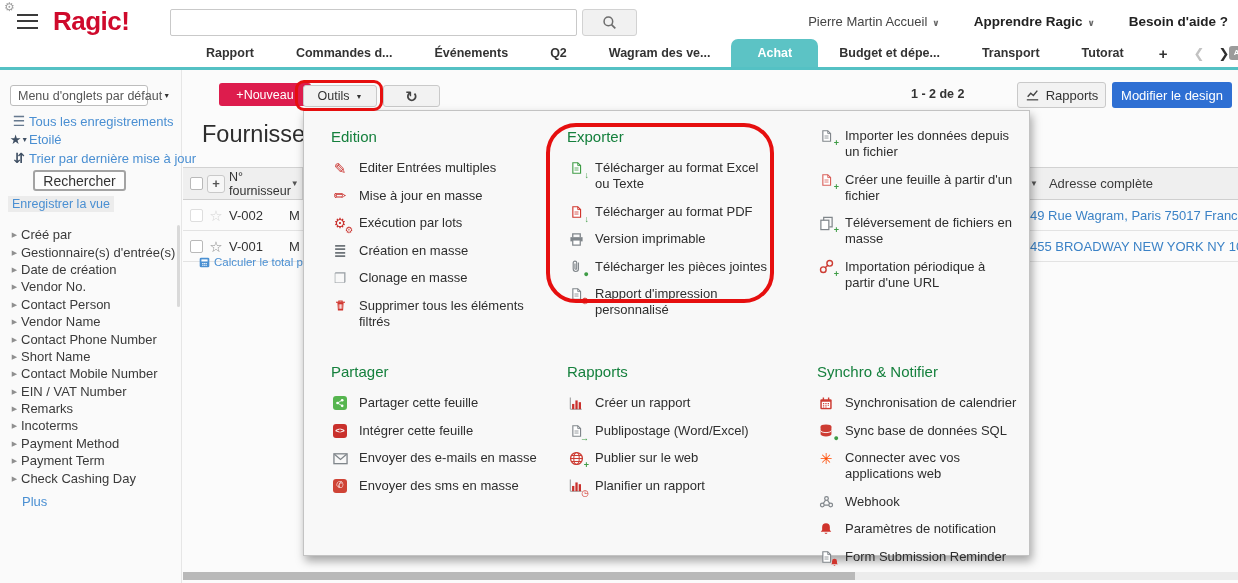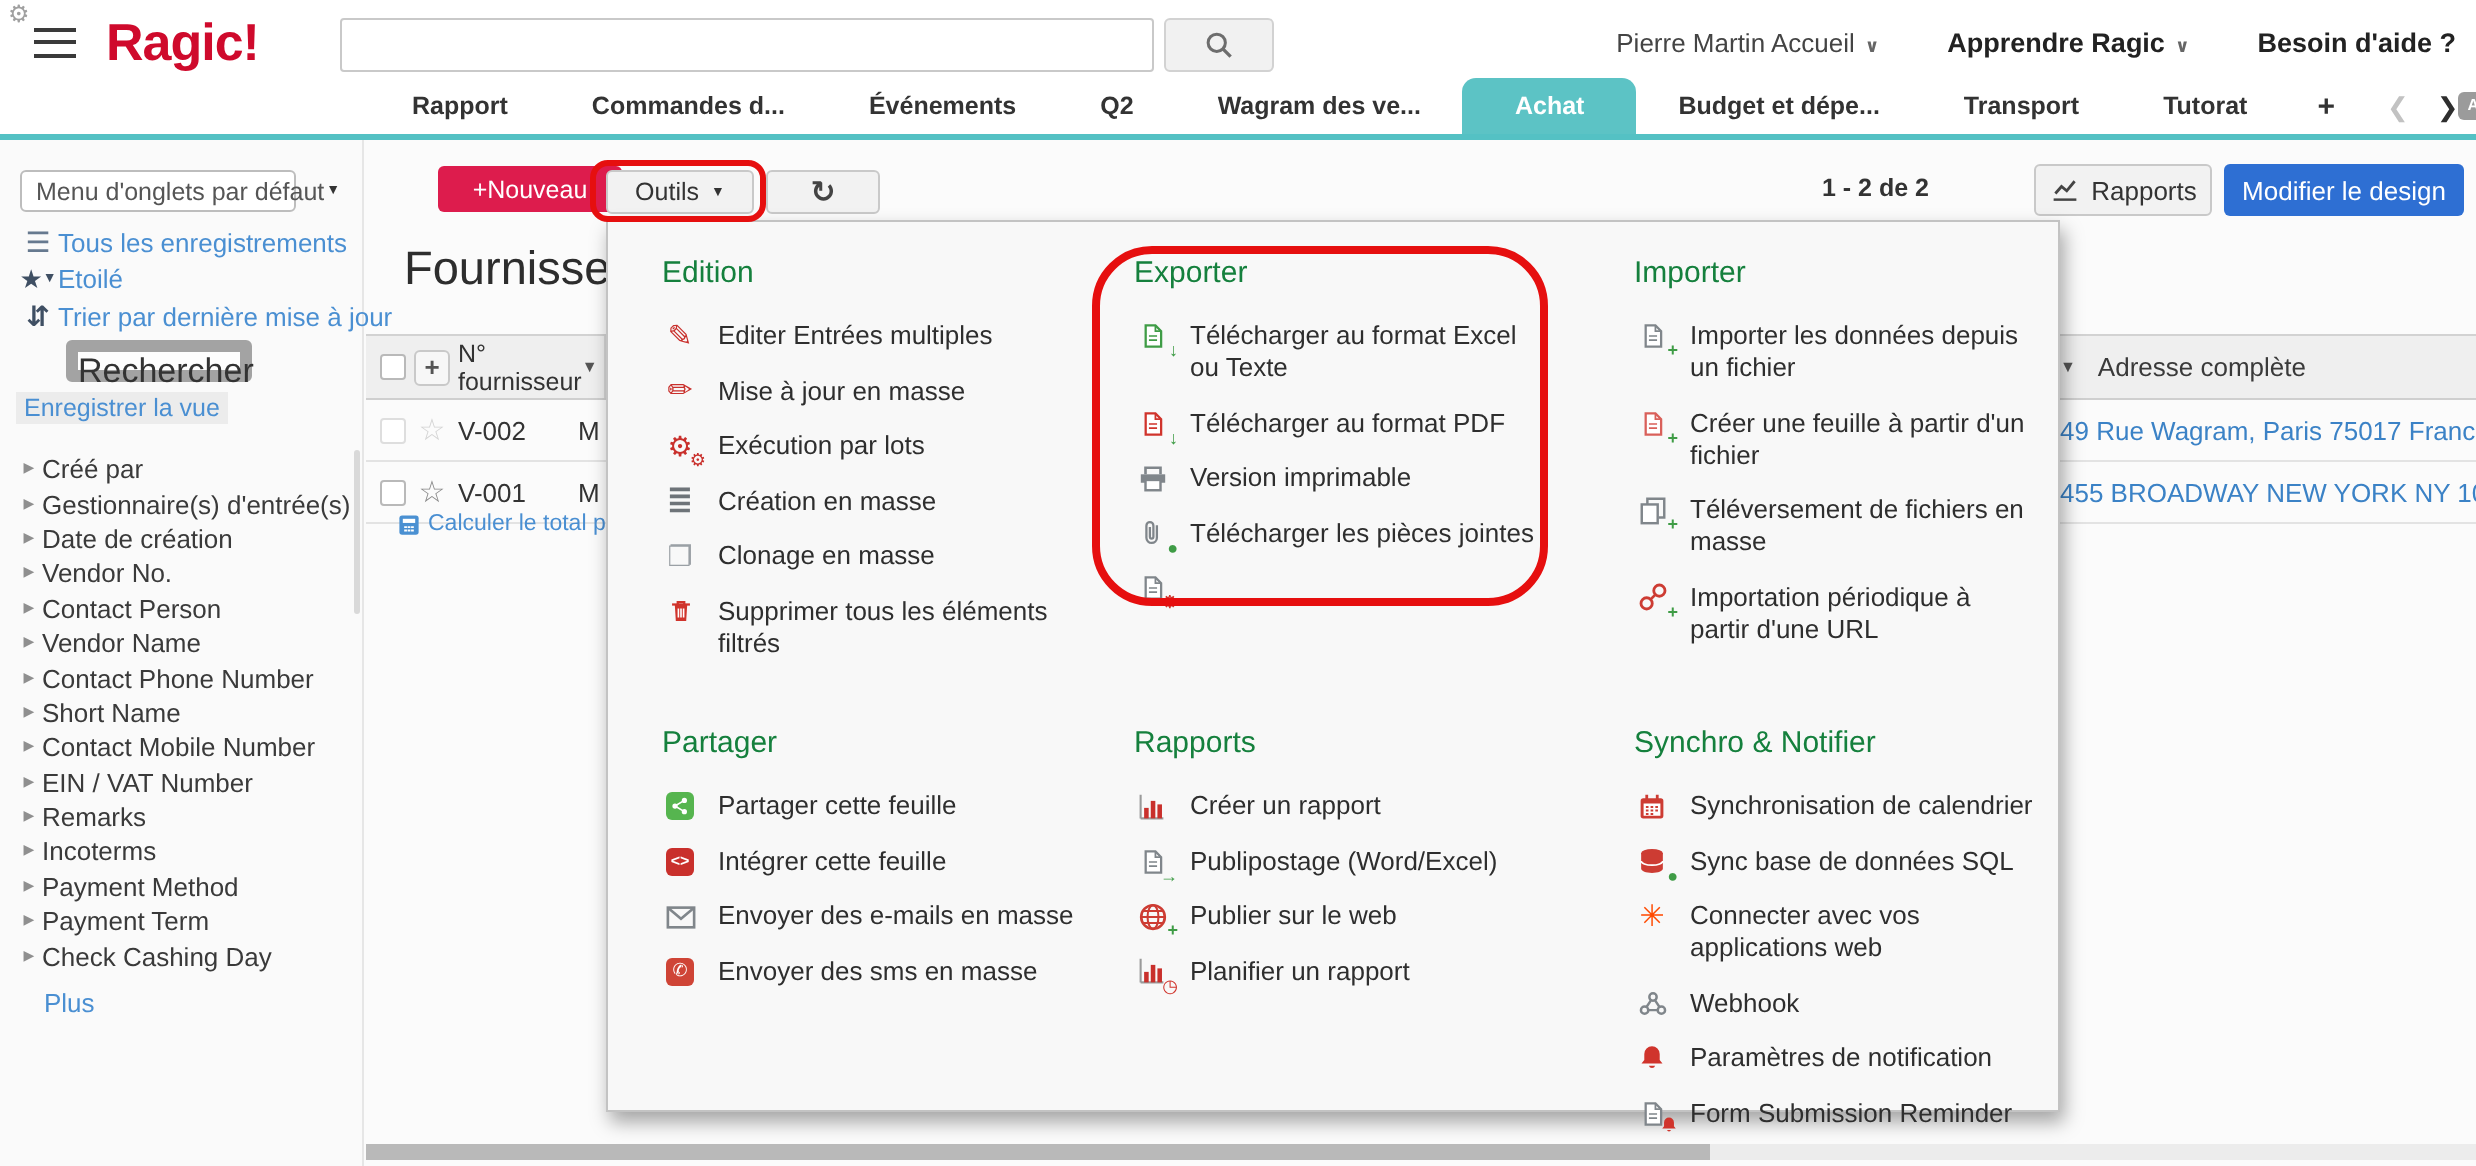--- a/index.html
+++ b/index.html
@@ -31,21 +31,21 @@
   .tab-icons { margin-left:auto; display:flex; align-items:center; gap:25px; margin-right:30px; height:28px; }
   .aichip { display:inline-block; width:17px; height:14px; background:#9b9b9b; color:#fff; font-size:8px; font-weight:bold; text-align:center; line-height:14px; border-radius:3px; }
   
   .sidebar { position:absolute; left:0; top:70px; width:182px; bottom:0; background:#fafafa; border-right:1px solid #e6e6e6; z-index:4; }
   .tabmenu-select { position:absolute; left:10px; top:15px; width:138px; height:21px; border:1px solid #bdbdbd; border-radius:3px; background:#fff; font-size:12.5px; color:#555; display:flex; align-items:center; padding:0 4px 0 7px; cursor:pointer; white-space:nowrap; }
   .tabmenu-select .ic { margin-left:1px; }
   .views { position:absolute; left:9px; top:42px; }
   .view-item { display:flex; align-items:center; height:18.5px; cursor:pointer; }
   .view-item .vic { width:20px; text-align:center; flex:0 0 20px; }
   .view-item .vlabel { color:#4a8fd2; font-size:13px; white-space:nowrap; }
-  .search-view-btn { position:absolute; left:33px; top:100px; width:93px; height:21px; background:#fdfdfd; border:6px solid #a3a3a3; border-radius:3px; font-size:17px; color:#333; text-align:center; line-height:19px; cursor:pointer; }
+  .search-view-btn { position:absolute; left:33px; top:100px; width:93px; height:21px; background:#fdfdfd; border:2px solid #a3a3a3; border-radius:3px; font-size:14px; color:#333; text-align:center; line-height:19px; cursor:pointer; }
   .save-view { position:absolute; left:8px; top:126px; font-size:12.5px; color:#4a8fd2; background:#ececec; padding:1px 4px; cursor:pointer; }
   .filters { position:absolute; left:8px; top:156px; }
   .f-item { display:flex; align-items:center; height:17.4px; cursor:pointer; white-space:nowrap; }
   .f-item .ic { width:13px; flex:0 0 13px; }
   .f-item span.fl { font-size:13px; color:#3a3a3a; }
   .more-link { position:absolute; left:22px; top:424px; font-size:13px; color:#4a8fd2; cursor:pointer; }
   .side-scroll { position:absolute; right:1px; top:155px; width:3px; height:82px; background:#d9d9d9; border-radius:2px; }
   
   .main { position:absolute; left:182px; top:70px; right:0; bottom:0; background:#fbfbfb; }
   .btn { display:inline-flex; align-items:center; justify-content:center; border-radius:3px; font-size:12.5px; cursor:pointer; white-space:nowrap; }
@@ -465,25 +465,25 @@
             </div>
           <div class="m-item">
               <span class="mi ic">
               <svg width="13" height="14" viewBox="0 0 16 16">
                 <path d="M3.5 1.5h6l3.5 3.5v9.5H3.5z" fill="#fff" stroke="#80868b" stroke-width="1.4"></path>
                 <path d="M9.5 1.5V5H13" fill="none" stroke="#80868b" stroke-width="1.1"></path>
                 <path d="M5.5 8h5M5.5 10.5h5" stroke="#80868b" stroke-width="1"></path>
               </svg>
               <i class="bd" style="color:#d0342c">⚙</i>
             </span>
+              <span class="m-label">Rapport d'impression personnalisé</span>
             </div>
         </div>
       </div>
       <div class="m-sec">
-        <div class="m-title">Importer</div>
         <div class="m-items">
 
         <div class="m-item">
               <span class="mi ic">
               <svg width="13" height="14" viewBox="0 0 16 16">
                 <path d="M3.5 1.5h6l3.5 3.5v9.5H3.5z" fill="#fff" stroke="#80868b" stroke-width="1.4"></path>
                 <path d="M9.5 1.5V5H13" fill="none" stroke="#80868b" stroke-width="1.1"></path>
                 <path d="M5.5 8h5M5.5 10.5h5" stroke="#80868b" stroke-width="1"></path>
               </svg>
               <i class="bd" style="color:#3f9c46">+</i>

